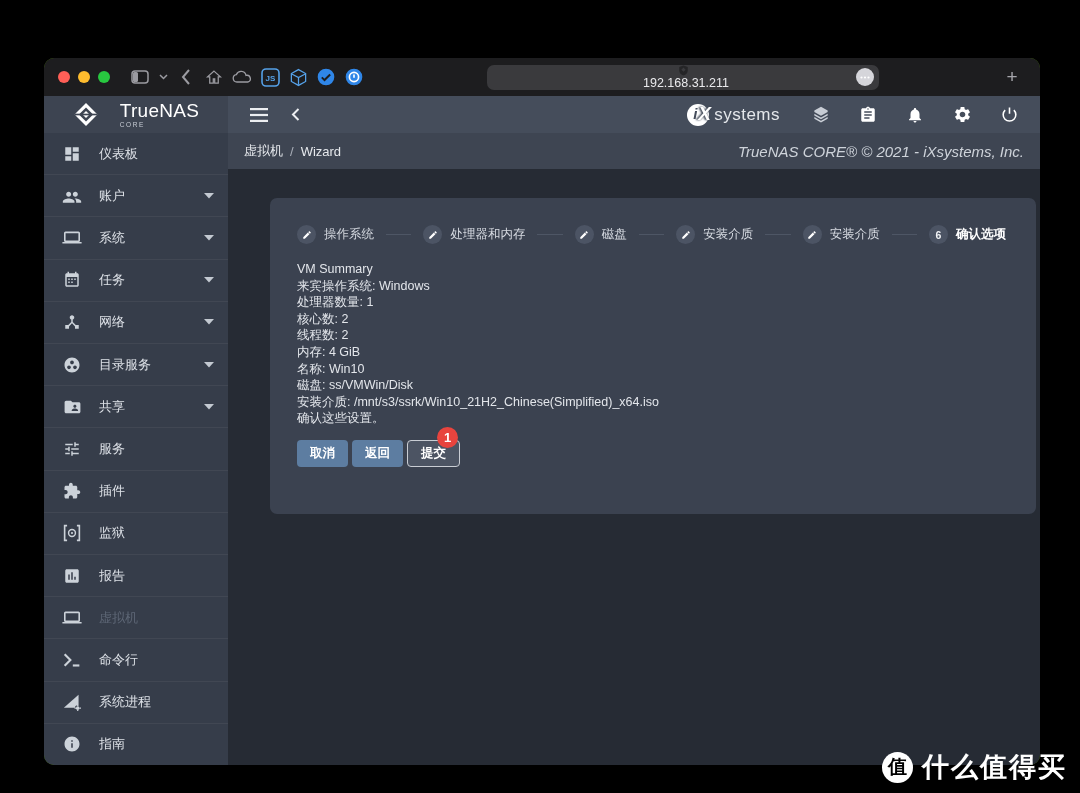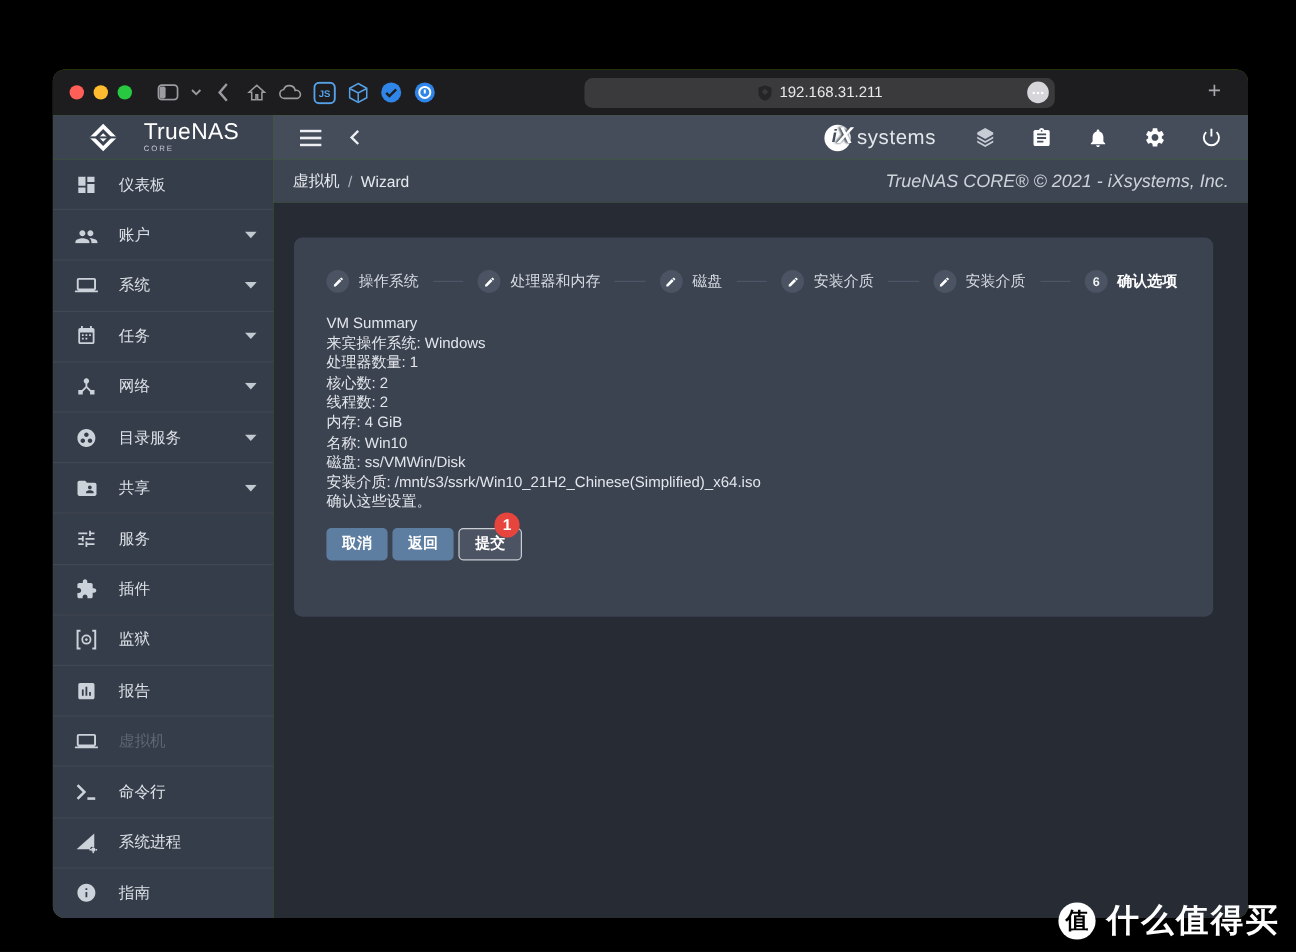--- a/index.html
+++ b/index.html
@@ -14,21 +14,21 @@
   .browser-bar { height:38px; background:#1d1d1f; display:flex; align-items:center;
                  padding:0 14px; gap:0; }
   .lights { display:flex; gap:8px; margin-right:16px; }
   .light { width:12px; height:12px; border-radius:50%; }
   .light.red { background:#ff5f57; } .light.yellow { background:#febc2e; } .light.green { background:#28c840; }
   .tb-icon { display:flex; align-items:center; justify-content:center; width:28px; height:26px; color:#9b9ba1; }
   .tb-icon svg { display:block; }
   .tb-group { display:flex; align-items:center; }
   .url-wrap { flex:1; display:flex; justify-content:center; }
   .url-bar { width:392px; height:25px; background:#3a3a3d; border-radius:7px;
-             display:flex; align-items:center; justify-content:center; position:relative; }
+             display:flex; align-items:center; justify-content:center; position:relative;flex-direction:column; }
   .url-text { color:#e9e9ec; font-size:12.5px; margin-left:6px; }
   .url-ellipsis { position:absolute; right:5px; top:3.5px; width:18px; height:18px;
                   border-radius:50%; background:#d5d5da; display:flex; align-items:center; justify-content:center; }
   .newtab { width:28px; color:#a5a5ab; font-size:19px; text-align:center; font-weight:400; }
 
   
   .app { height:669px; display:flex; flex-direction:column; }
   .app-header { height:37px; display:flex; flex:0 0 37px; }
   .logo-section { width:184px; background:#3d4451; display:flex; align-items:center; justify-content:center; gap:21px; }
   .tn-word { color:#fff; font-size:19px; letter-spacing:.3px; line-height:17px; }
@@ -58,21 +58,21 @@
 
   
   .main { flex:1; display:flex; flex-direction:column; min-width:0; }
   .breadcrumb-bar { height:36px; flex:0 0 36px; background:#3e4552; display:flex; align-items:center;
                     padding:0 16px; }
   .crumbs { font-size:13px; color:#e6e9ed; display:flex; gap:7px; align-items:center; }
   .crumb-sep { color:#aab0ba; }
   .copyright { margin-left:auto; font-size:15px; color:#ced3da;font-style:italic; }
   .content { flex:1; background:#262b34; position:relative; }
 
-  .card { position:absolute; left:17px; top:29px; width:766px; height:316px;
+  .card { position:absolute; left:42px; top:29px; width:766px; height:316px;
           background:#3b4250; border-radius:7px; padding:27px 30px 0 27px; }
 
   
   .steps { display:flex; align-items:center; }
   .step { display:flex; align-items:center; gap:8px; }
   .step-circle { width:19px; height:19px; border-radius:50%; background:#4c5464;
                  display:flex; align-items:center; justify-content:center; color:#fff; flex:0 0 19px; }
   .step-num { font-size:10.5px; font-weight:bold; color:#f0f2f5; }
   .step-label { font-size:12.5px; color:#d6dae1; white-space:nowrap; }
   .step.active .step-label { color:#fff; font-weight:bold; }

